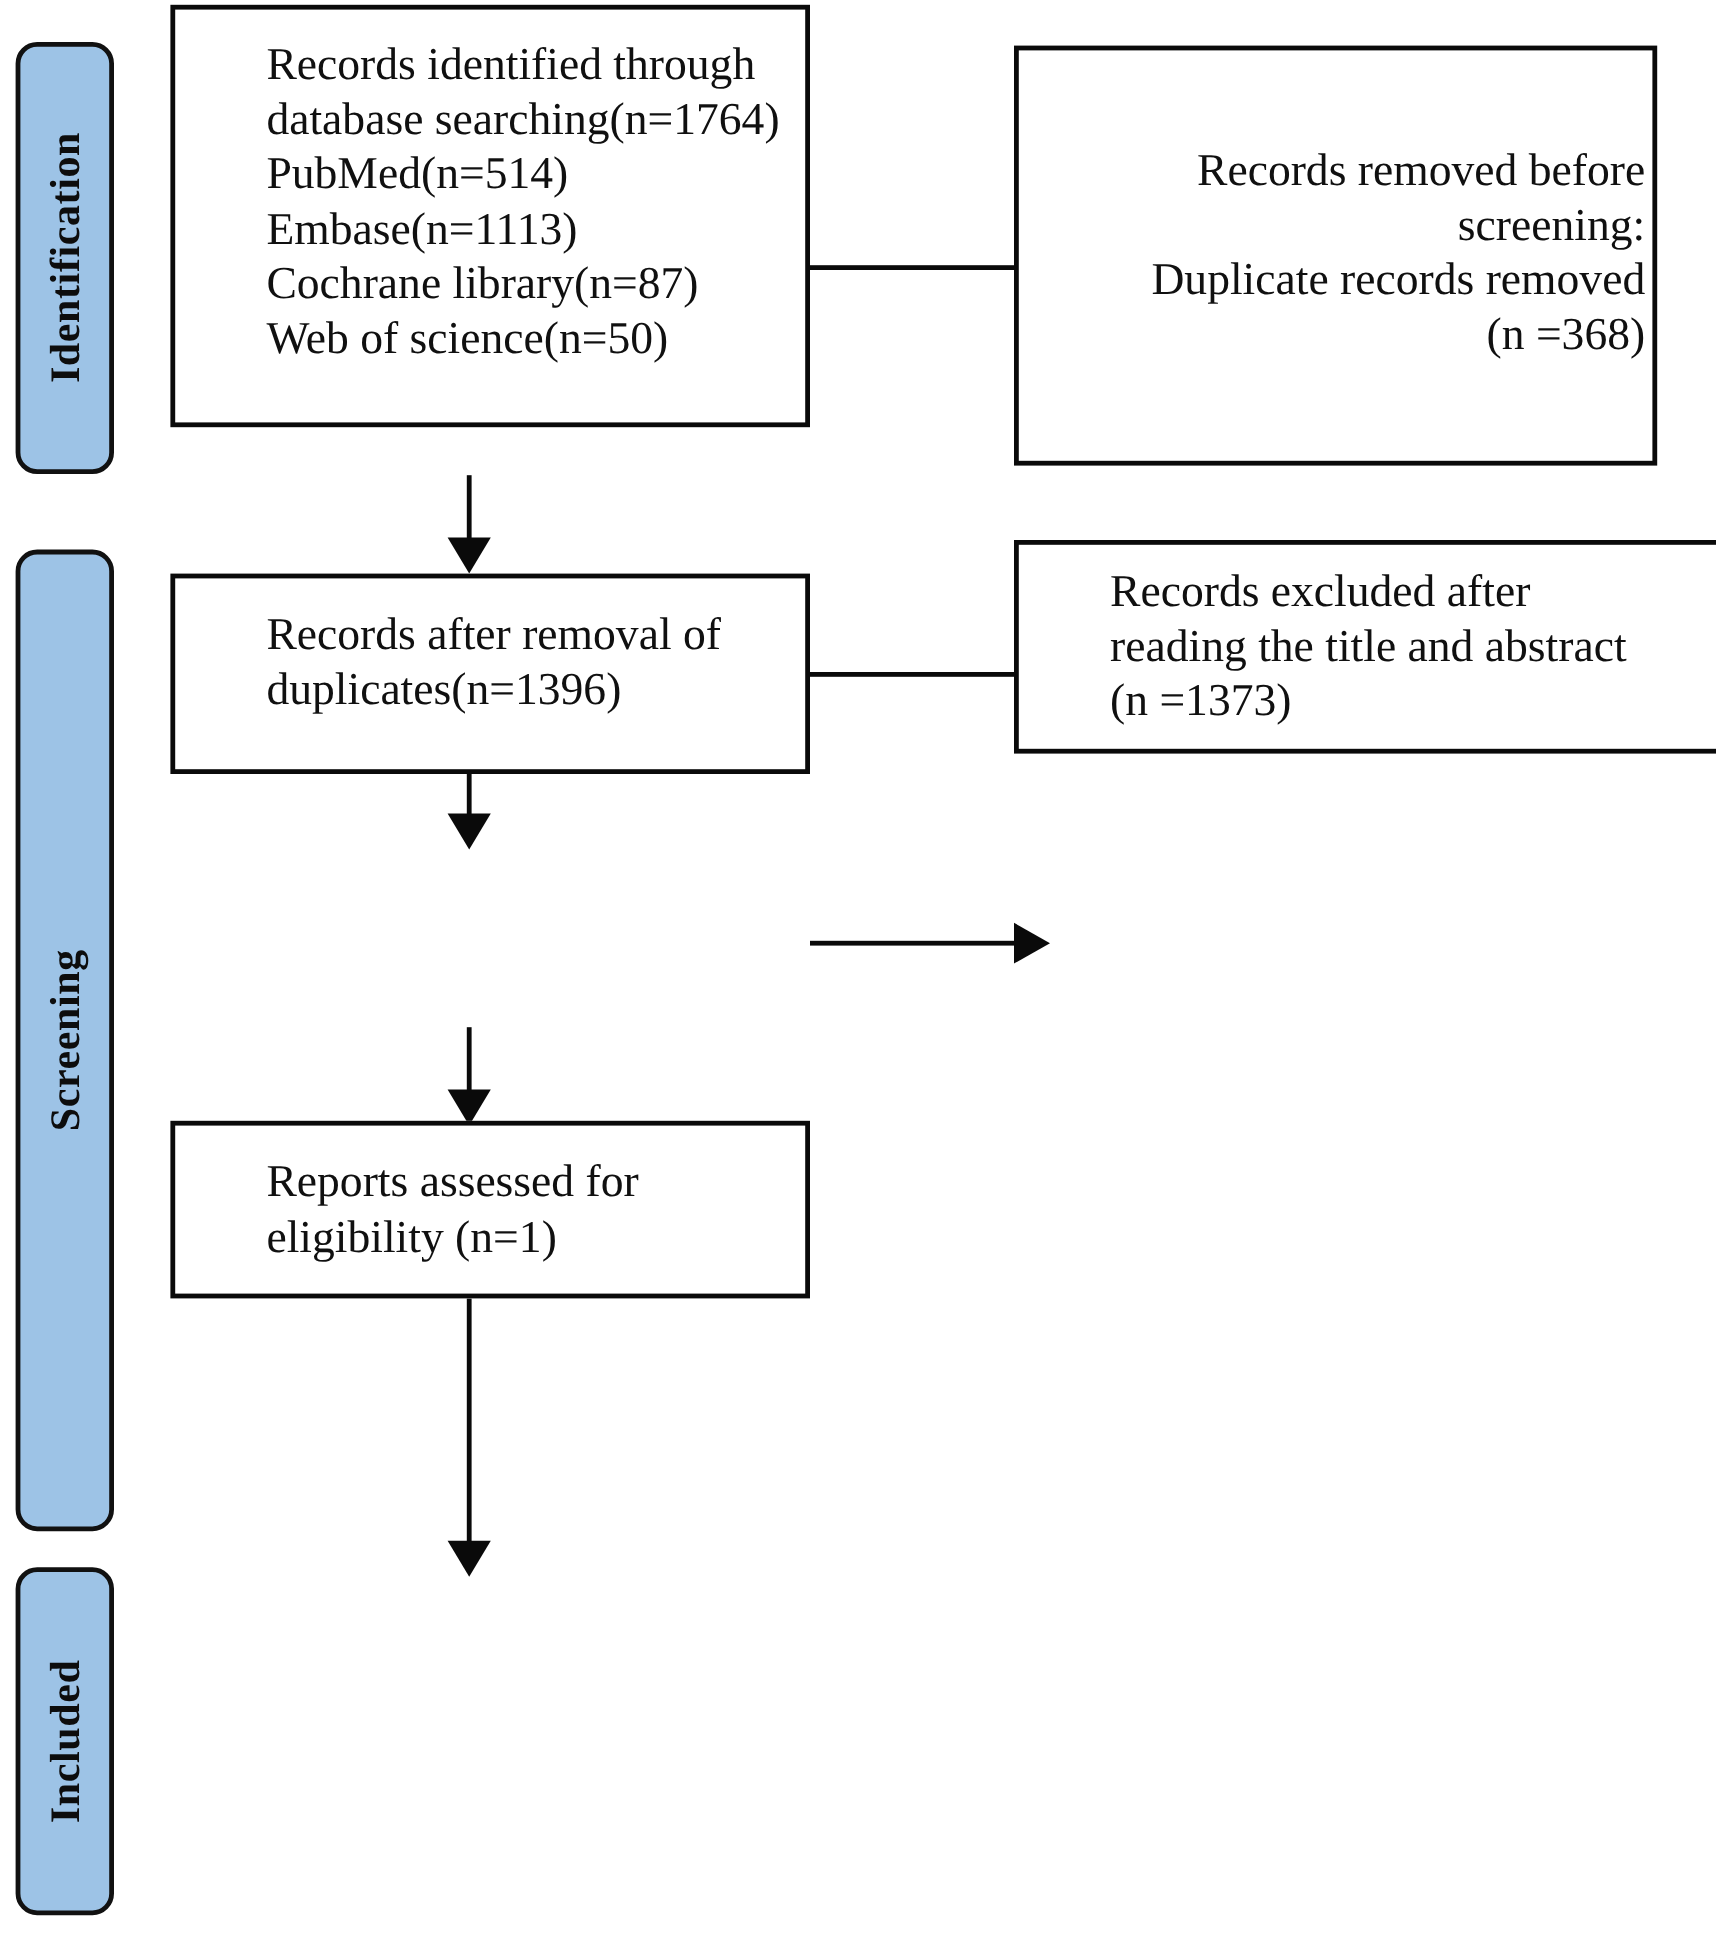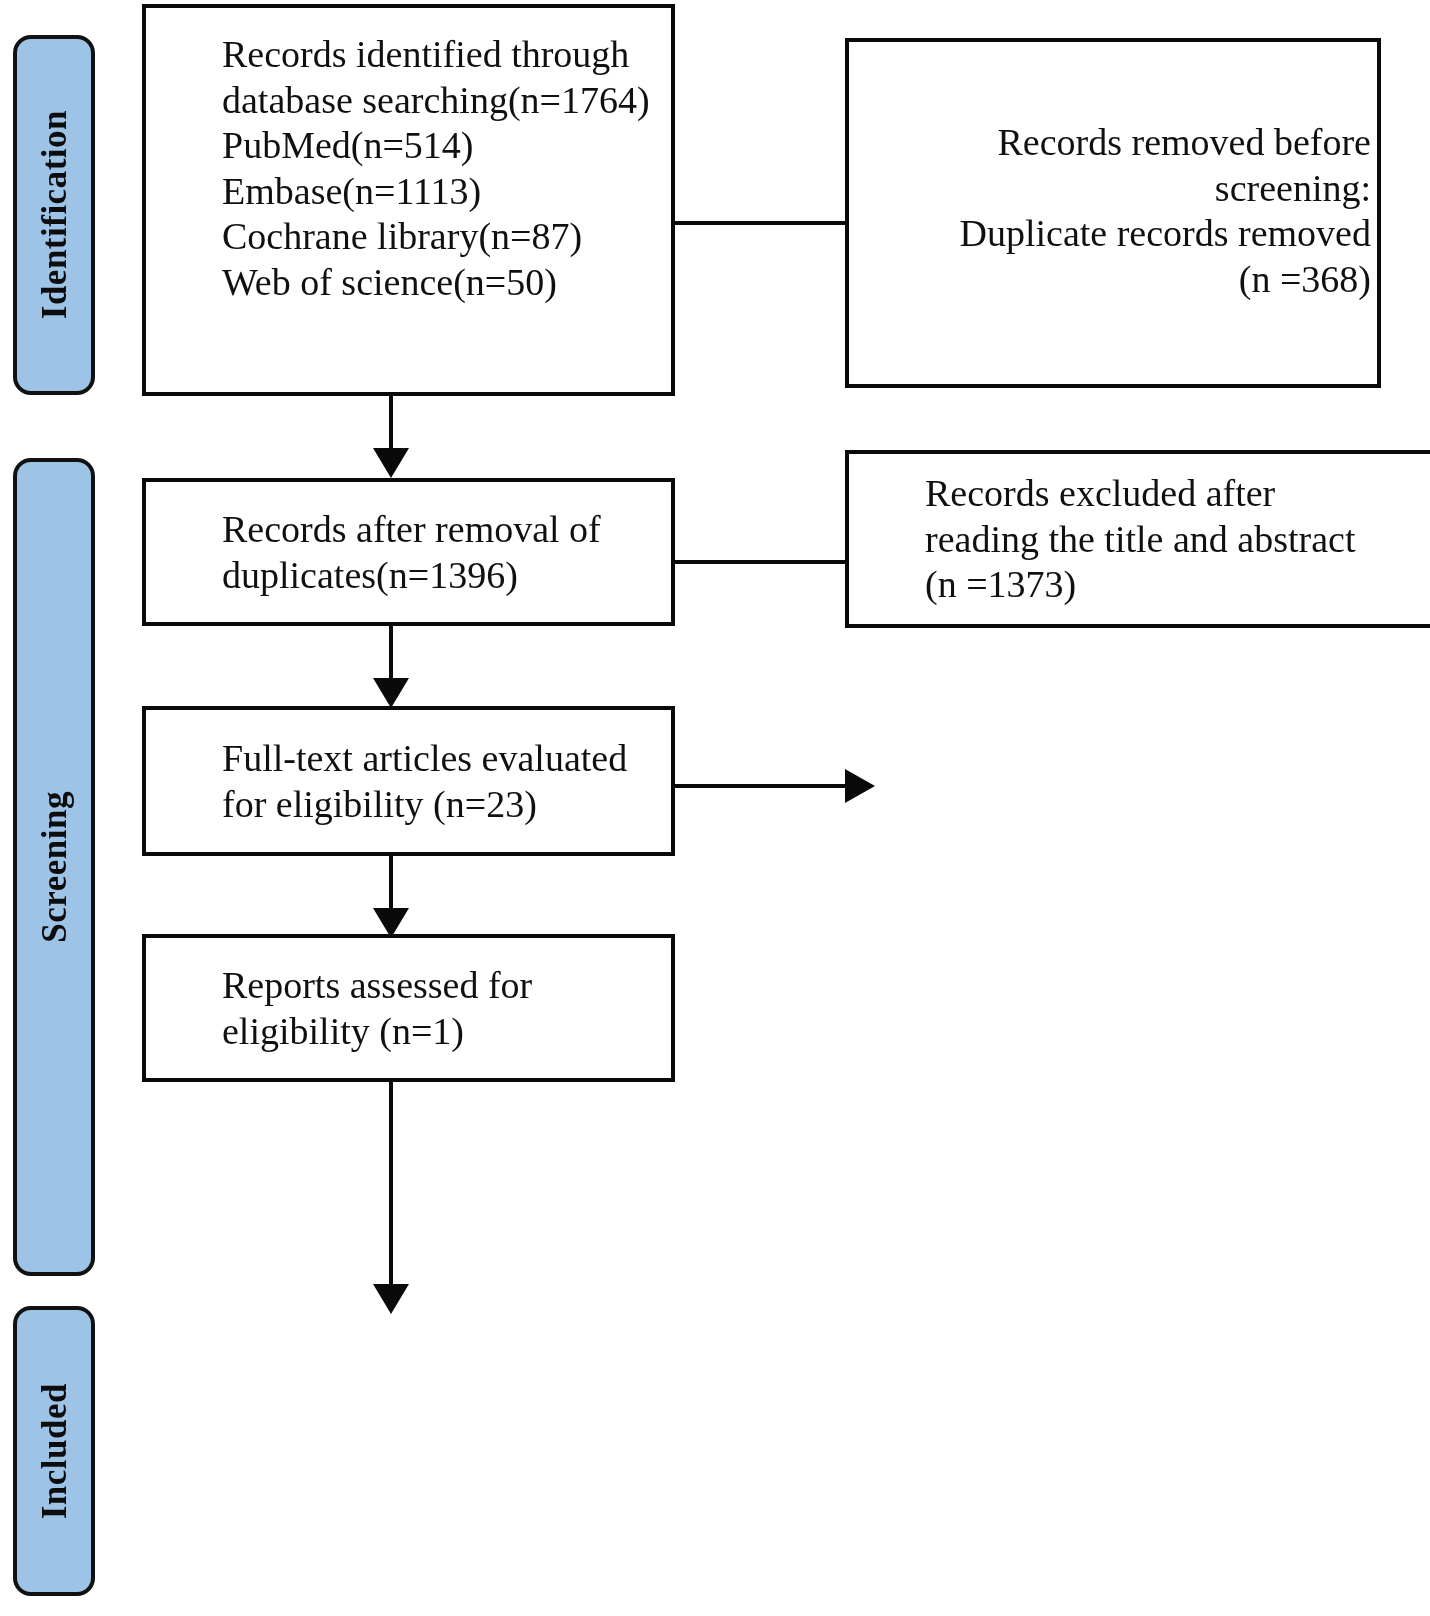--- a/index.html
+++ b/index.html
@@ -120,51 +120,47 @@
 
   <div class="conn-h" style="left:675px; top:784px; width:178px;"></div>
   <div class="arrow-right" style="left:845px; top:769px;"></div>
 
   <div class="conn-v" style="left:389px; top:856px; width:4px; height:58px;"></div>
   <div class="arrow-down" style="left:373px; top:908px;"></div>
 
   <div class="conn-v" style="left:389px; top:1082px; width:4px; height:208px;"></div>
   <div class="arrow-down" style="left:373px; top:1284px;"></div>
 
-  <div class="flow-box" style="left:142px; top:4px; width:533px; height:392px;">
+  <div class="flow-box" style="left:142px; top:4px; width:533px; height:352px;">
     <div class="box-text" style="top:24px; left:76px; right:6px;">Records identified through
 database searching(n=1764)
 PubMed(n=514)
 Embase(n=1113)
 Cochrane library(n=87)
 Web of science(n=50)</div>
   </div>
 
   <div class="flow-box" style="left:845px; top:38px; width:536px; height:350px;">
     <div class="box-text" style="top:78px; left:76px; right:6px;text-align:right;">Records removed before
 screening:
 Duplicate records removed
 (n =368)</div>
   </div>
 
-  <div class="flow-box" style="left:142px; top:478px; width:533px; height:148px;">
+  <div class="flow-box" style="left:142px; top:478px; width:533px; height:167px;">
     <div class="box-text" style="top:25px; left:76px; right:6px;">Records after removal of
 duplicates(n=1396)</div>
   </div>
 
   <div class="flow-box" style="left:845px; top:450px; width:600px; height:178px;padding-left:22px;">
     <div class="box-text" style="top:17px; left:76px; right:6px;">Records excluded after
 reading the title and abstract
 (n =1373)</div>
   </div>
 
-  <div class="flow-box" style="left:142px; top:706px; width:533px; height:150px;">
-    <div class="box-text" style="top:26px; left:76px; right:6px;">Full-text articles evaluated
-for eligibility (n=23)</div>
-  </div>
 
 
   <div class="flow-box" style="left:142px; top:934px; width:533px; height:148px;">
     <div class="box-text" style="top:25px; left:76px; right:6px;">Reports assessed for
 eligibility (n=1)</div>
   </div>
 
 
 </div>
 

